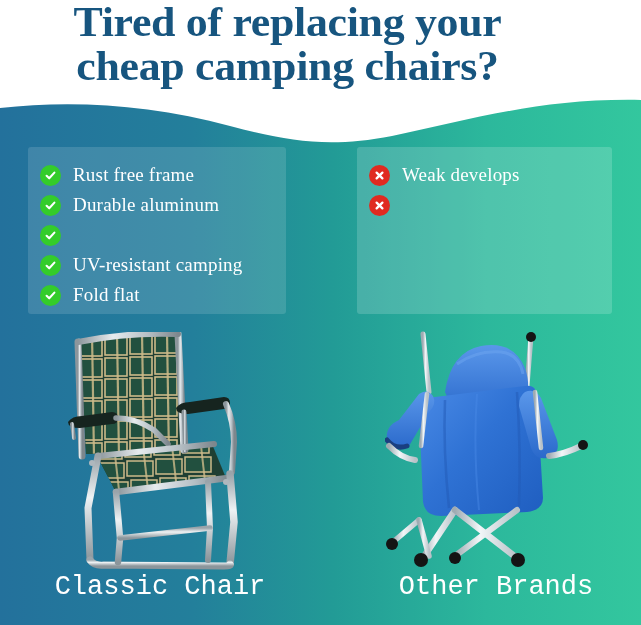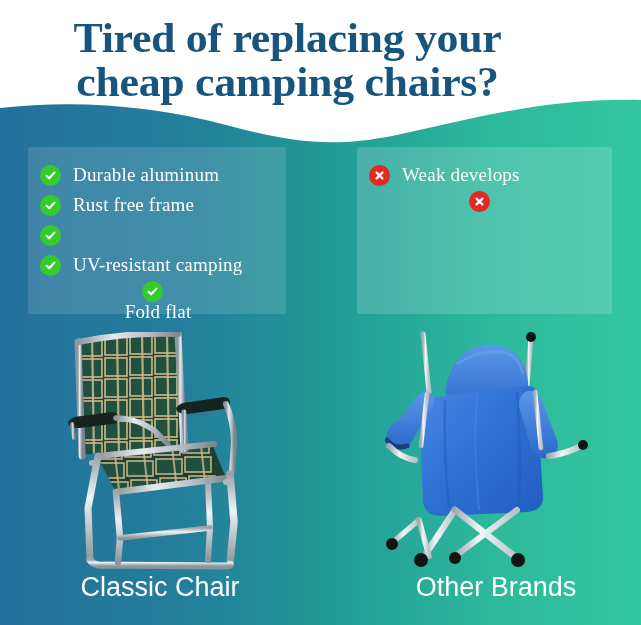--- a/index.html
+++ b/index.html
@@ -21,21 +21,21 @@
   
   .header {
     position: absolute;
     left: 0; top: 0;
     width: 575px;
     height: 110px;
     z-index: 4;
     display: flex;
     align-items: flex-start;
     justify-content: flex-end;
-    padding-top: 16px;
+    padding-top: 0;
     box-sizing: border-box;
   }
   .headline {
     margin: 0;
     text-align: center;
     color: #17557f;
     font-family: "Liberation Serif", serif;
     font-weight: bold;
     font-size: 43px;
     line-height: 1.03;
@@ -84,21 +84,21 @@
     list-style: none;
     margin: 0;
     padding: 0;
   }
   .feature-item {
     display: flex;
     align-items: center;
     height: 28px;
     margin-bottom: 2px;
   }
-  .feature-item:last-child { margin-bottom: 4px; flex-direction: column; }
+  .feature-item:last-child { margin-bottom: 4px; }
   .badge {
     flex: 0 0 auto;
     width: 21px;
     height: 21px;
     border-radius: 50%;
     display: flex;
     align-items: center;
     justify-content: center;
     margin-right: 12px;
   }
@@ -121,21 +121,21 @@
   }
   .product svg { display: block; }
   .product-left  { left: 58px;  top: 332px; }
   .product-right { left: 385px; top: 330px; }
 
   
   .caption {
     position: absolute;
     z-index: 3;
     color: #ffffff;
-    font-family: Liberation Sans, sans-serif;
+    font-family: Liberation Mono, monospace;
     font-size: 27px;
     text-align: center;
     white-space: nowrap;
   }
   .caption-left  { left: 0;   top: 572px; width: 320px; }
   .caption-right { left: 336px; top: 572px; width: 320px; }
 </style>
 </head>
 <body>
 
@@ -166,29 +166,29 @@
   </div>
 
   <div class="panel panel-left">
     <ul class="feature-list">
       <li class="feature-item">
         <span class="badge badge-check">
           <svg width="13" height="13" viewBox="0 0 13 13">
               <path d="M2.6 6.8 L5.2 9.3 L10.4 3.6" fill="none" stroke="#ffffff" stroke-width="2.1" stroke-linecap="round" stroke-linejoin="round"></path>
             </svg>
         </span>
+        <span class="feature-text">Rust free frame</span>
+      </li>
+      <li class="feature-item">
+        <span class="badge badge-check">
+          <svg width="13" height="13" viewBox="0 0 13 13">
+              <path d="M2.6 6.8 L5.2 9.3 L10.4 3.6" fill="none" stroke="#ffffff" stroke-width="2.1" stroke-linecap="round" stroke-linejoin="round"></path>
+            </svg>
+        </span>
         <span class="feature-text">Durable aluminum</span>
-      </li>
-      <li class="feature-item">
-        <span class="badge badge-check">
-          <svg width="13" height="13" viewBox="0 0 13 13">
-              <path d="M2.6 6.8 L5.2 9.3 L10.4 3.6" fill="none" stroke="#ffffff" stroke-width="2.1" stroke-linecap="round" stroke-linejoin="round"></path>
-            </svg>
-        </span>
-        <span class="feature-text">Rust free frame</span>
       </li>
       <li class="feature-item">
         <span class="badge badge-check">
           <svg width="13" height="13" viewBox="0 0 13 13">
               <path d="M2.6 6.8 L5.2 9.3 L10.4 3.6" fill="none" stroke="#ffffff" stroke-width="2.1" stroke-linecap="round" stroke-linejoin="round"></path>
             </svg>
         </span>
       </li>
       <li class="feature-item">
         <span class="badge badge-check">

